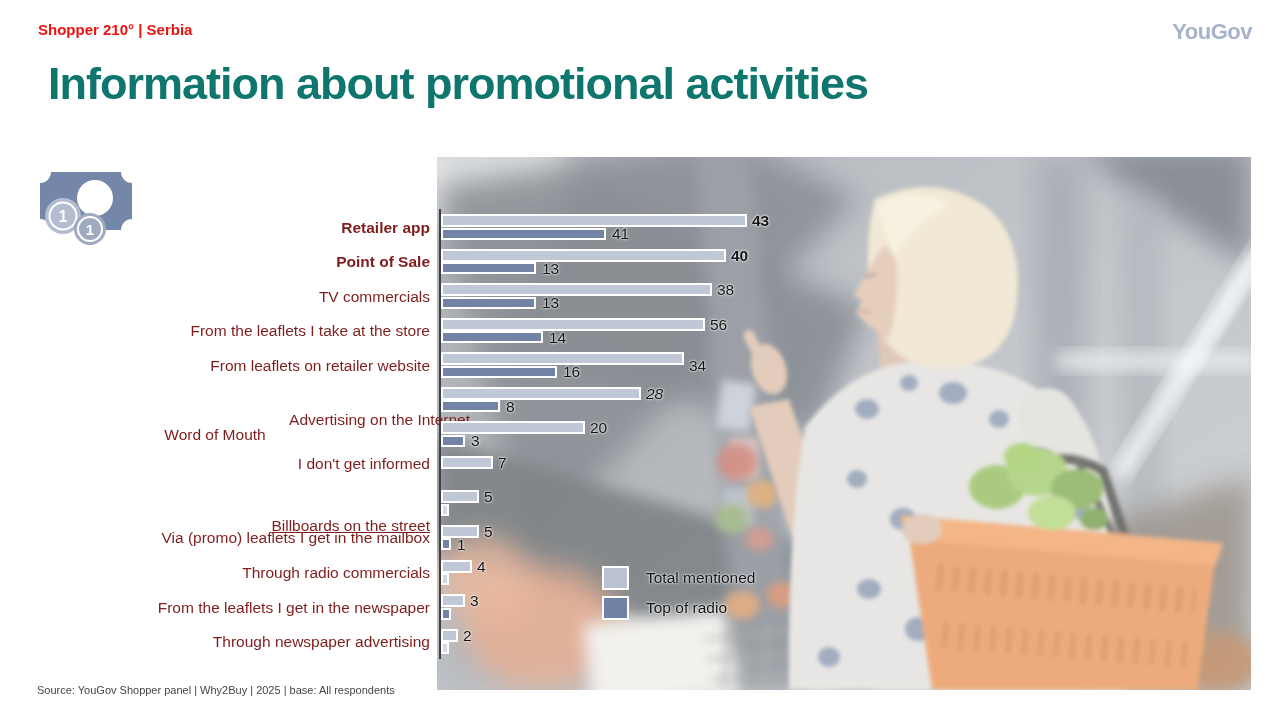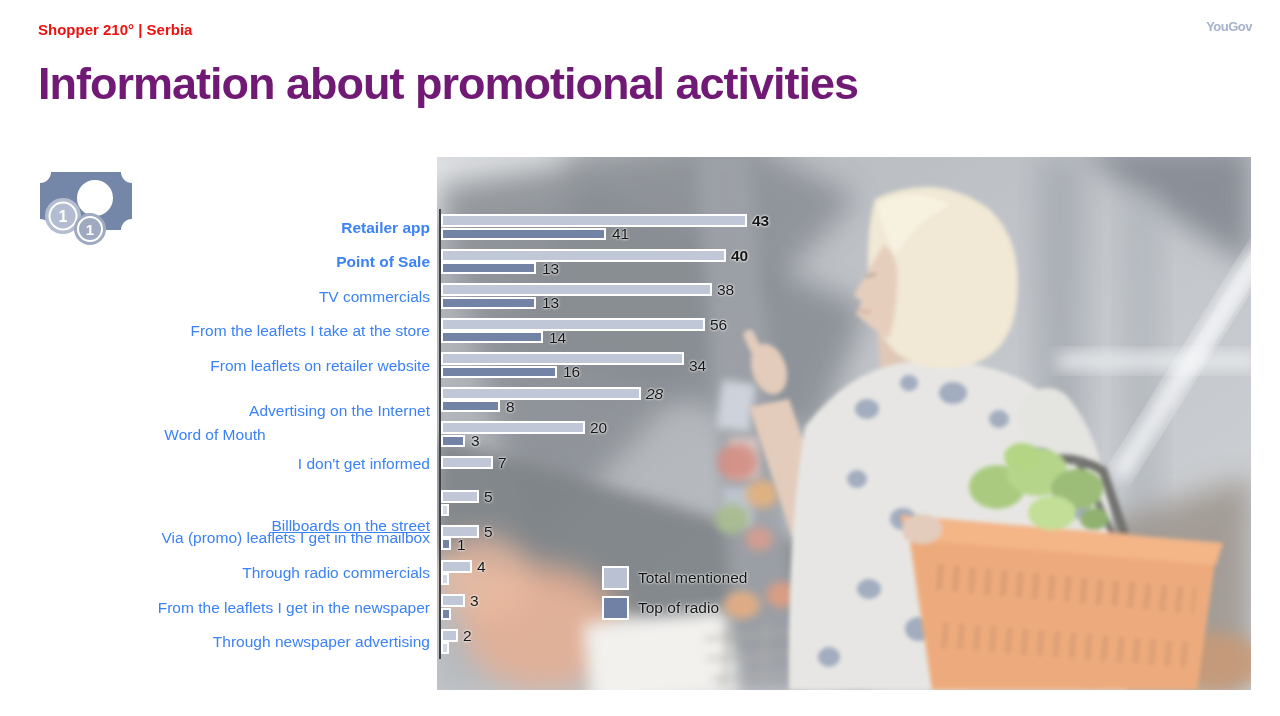--- a/index.html
+++ b/index.html
@@ -4,50 +4,50 @@
 <style>
   html,body{margin:0;padding:0;background:#e9e9e9;}
   .slide{
     position:relative;width:1280px;height:716px;background:#ffffff;overflow:hidden;
     font-family:"Liberation Sans",sans-serif;
   }
   .eyebrow{
     position:absolute;left:38px;top:21px;font-size:15px;font-weight:700;color:#ee1111;
   }
   .logo{
-    position:absolute;right:28px;top:19px;font-size:13px;font-weight:700;color:#a6b2ca;letter-spacing:-0.5px;
+    position:absolute;right:28px;top:19px;font-size:22px;font-weight:700;color:#a6b2ca;letter-spacing:-0.5px;
   }
   .title{
-    position:absolute;left:38px;top:58px;width:1000px;font-size:45px;font-weight:700;color:#701a75;letter-spacing:-1px;
+    position:absolute;left:48px;top:58px;width:1000px;font-size:45px;font-weight:700;color:#0f766e;letter-spacing:-1px;
   }
   .money-icon{position:absolute;left:40px;top:172px;}
   .photo{position:absolute;left:437px;top:157px;width:814px;height:533px;z-index:1;}
   .chart{position:absolute;left:0;top:0;width:1280px;height:716px;z-index:2;pointer-events:none;}
   .axis{position:absolute;left:439px;top:209px;width:2px;height:450px;background:#3c3f44;}
   .cat-label{
-    position:absolute;left:0;width:430px;text-align:right;font-size:15.5px;color:#3b82f6;
+    position:absolute;left:0;width:430px;text-align:right;font-size:15.5px;color:#7f1d1d;
     height:20px;line-height:20px;white-space:nowrap;
   }
   .cat-label.bold{font-weight:700;}
   .bar{position:absolute;box-sizing:border-box;border:2px solid #ffffff;}
   .bar.total{background:#c0c8d8;height:13px;}
   .bar.top{background:#7283a6;height:12px;}
   .bar.zero{background:#d3d9e3;height:12px;}
   .val{
     position:absolute;font-size:15.5px;color:#141414;height:16px;line-height:16px;
     text-shadow:0 0 3px rgba(255,255,255,0.9),0 0 2px rgba(255,255,255,0.9);
   }
   .val.bold{font-weight:700;}
   .legend{position:absolute;left:602px;top:566px;}
   .legend-item{display:flex;align-items:center;margin-bottom:6px;}
   .swatch{width:23px;height:20px;border:2px solid #ffffff;box-sizing:content-box;}
   .swatch.total{background:#b9c1d3;}
   .swatch.top{background:#7081a5;}
   .legend-label{
-    margin-left:9px;font-size:15.5px;color:#141414;
+    margin-left:17px;font-size:15.5px;color:#141414;
     text-shadow:0 0 3px rgba(255,255,255,0.9),0 0 2px rgba(255,255,255,0.9);
   }
   .source{
     position:absolute;left:37px;top:684px;font-size:11px;color:#454545;
   }
 </style>
 </head>
 <body>
 
 <div class="slide">
@@ -211,21 +211,21 @@
         <div class="cat-label" style="top: 321.15px;">From the leaflets I take at the store</div>
         <div class="bar total" style="left: 441px; top: 317.65px; width: 264px;"></div>
         <div class="val" style="left: 710px; top: 316.65px;">56</div>
         <div class="bar top" style="left: 441px; top: 331.15px; width: 102px;"></div>
         <div class="val" style="left: 549px; top: 329.65px;">14</div>
         <div class="cat-label" style="top: 355.7px;">From leaflets on retailer website</div>
         <div class="bar total" style="left: 441px; top: 352.2px; width: 243px;"></div>
         <div class="val" style="left: 689px; top: 358px;">34</div>
         <div class="bar top" style="left: 441px; top: 365.7px; width: 116px;"></div>
         <div class="val" style="left: 563px; top: 364.2px;">16</div>
-        <div class="cat-label" style="top: 401px;">Advertising on the Internet</div>
+        <div class="cat-label" style="top: 410px; padding-left: 40px;">Advertising on the Internet</div>
         <div class="bar total" style="left: 441px; top: 386.75px; width: 200px;"></div>
         <div class="val" style="left: 646px; top: 385.75px; font-style: italic;">28</div>
         <div class="bar top" style="left: 441px; top: 400.25px; width: 59px;"></div>
         <div class="val" style="left: 506px; top: 398.75px;">8</div>
         <div class="cat-label" style="top: 424.8px; text-align: center;">Word of Mouth</div>
         <div class="bar total" style="left: 441px; top: 421.3px; width: 144px;"></div>
         <div class="val" style="left: 590px; top: 420.3px;">20</div>
         <div class="bar top" style="left: 441px; top: 434.8px; width: 24px;"></div>
         <div class="val" style="left: 471px; top: 433.3px;">3</div>
         <div class="cat-label" style="top: 453.85px;">I don't get informed</div>
@@ -258,13 +258,14 @@
         <span class="swatch total"></span>
         <span class="legend-label">Total mentioned</span>
       </div>
       <div class="legend-item">
         <span class="swatch top"></span>
         <span class="legend-label">Top of radio</span>
       </div>
     </div>
   </div>
 
+  <div class="source">Source: YouGov Shopper panel | Why2Buy | 2025 | base: All respondents</div>
 </div>
 
 </body></html>

